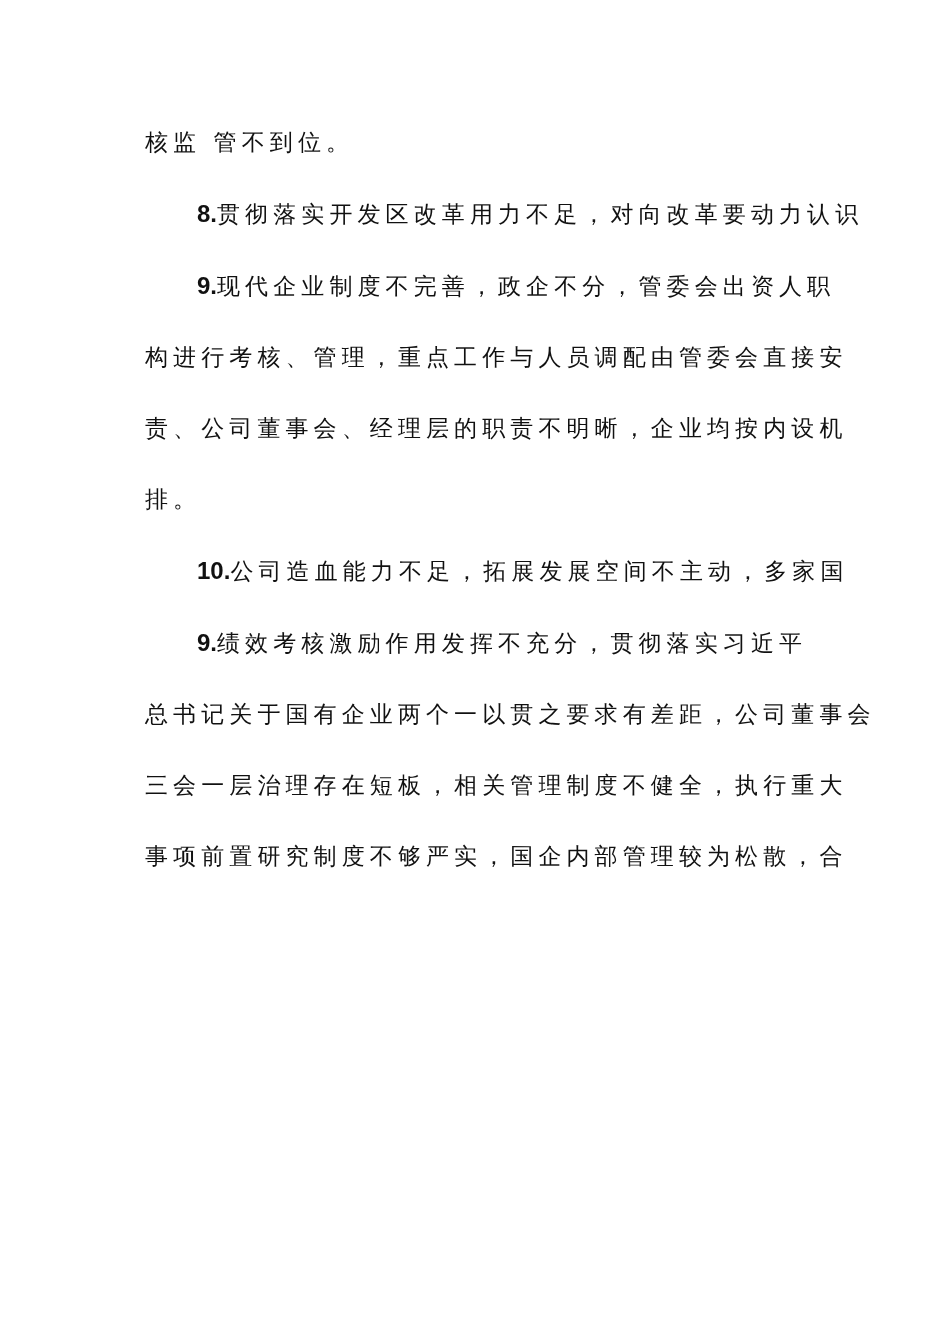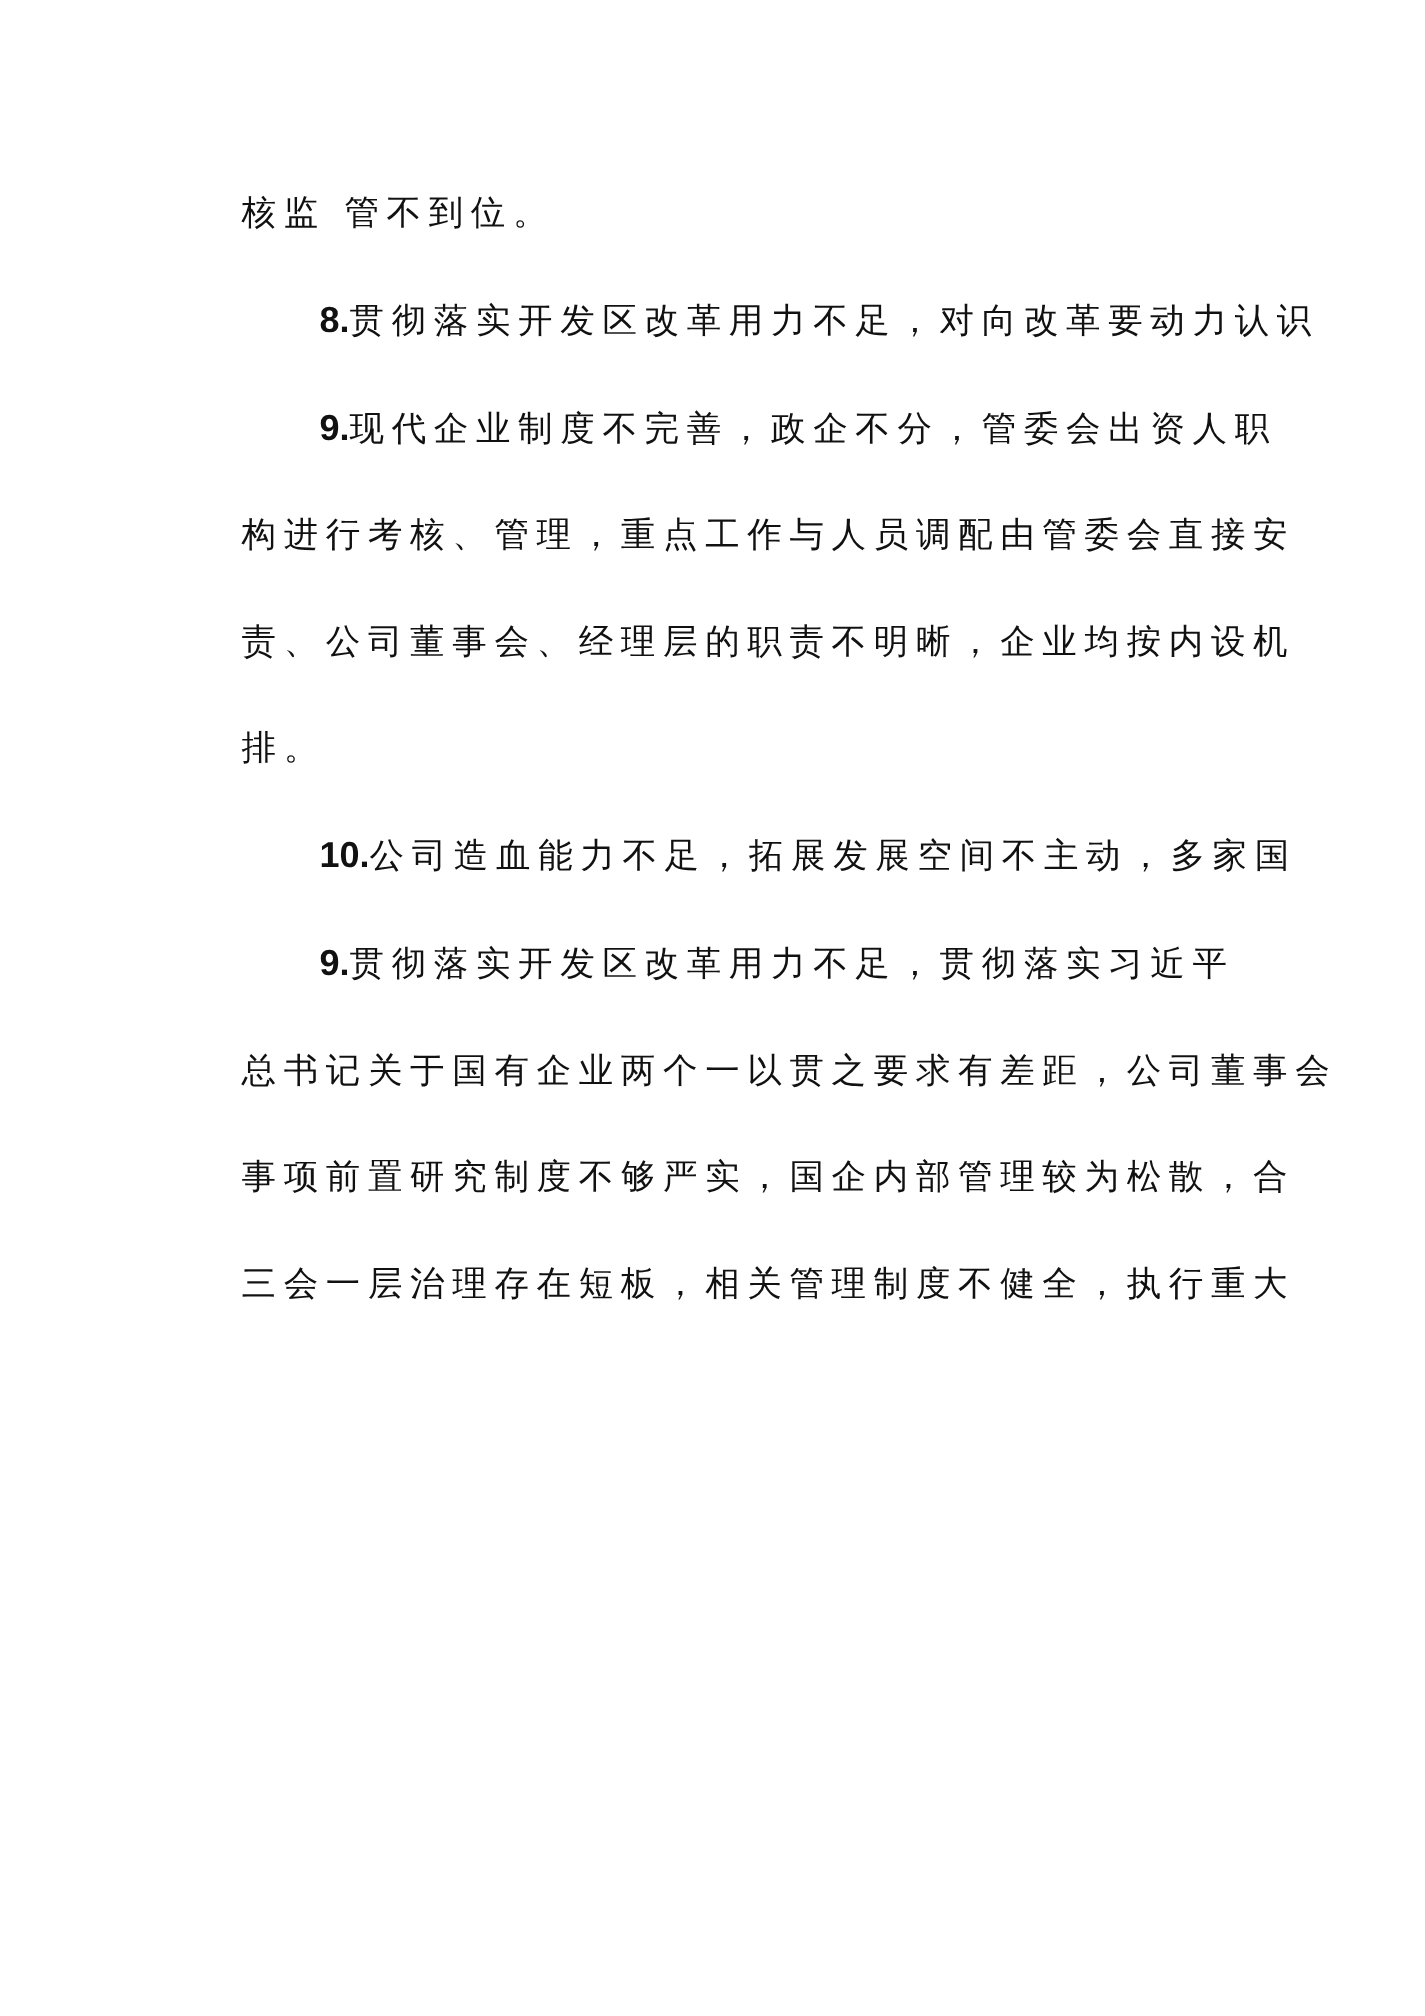--- a/index.html
+++ b/index.html
@@ -10,21 +10,21 @@
     body {
       width: 950px;
       height: 1344px;
       position: relative;
       overflow: hidden;
       font-family: "DejaVu Sans", "Liberation Sans", sans-serif;
       color: #111111;
     }
     .page {
       position: absolute;
-      left: 161px;
+      left: 145px;
       top: 125px;
       width: 662px;
     }
     .para {
       margin: 0;
       font-size: 23px;
       line-height: 71px;
       letter-spacing: 5.1px;
       text-align: justify;
       text-align-last: left;
@@ -65,19 +65,19 @@
     <span class="line" style="text-indent:0">构进行考核、管理，重点工作与人员调配由管委会直接安</span>
     <span class="line" style="text-indent:0">责、公司董事会、经理层的职责不明晰，企业均按内设机</span>
     <span class="line" style="text-indent:0">排。</span>
   </p>
 
   <p class="para indent">
     <span class="line"><span class="num">10.</span><span>公司造血能力不足，拓展发展空间不主动，多家国</span></span>
   </p>
 
   <p class="para indent">
-    <span class="line"><span class="num">9.</span><span>贯彻落实开发区改革用力不足，贯彻落实习近平</span></span>
+    <span class="line"><span class="num">9.</span><span>绩效考核激励作用发挥不充分，贯彻落实习近平</span></span>
     <span class="line" style="text-indent:0">总书记关于国有企业两个一以贯之要求有差距，公司董事会</span>
+    <span class="line" style="text-indent:0">三会一层治理存在短板，相关管理制度不健全，执行重大</span>
     <span class="line" style="text-indent:0">事项前置研究制度不够严实，国企内部管理较为松散，合</span>
-    <span class="line" style="text-indent:0">三会一层治理存在短板，相关管理制度不健全，执行重大</span>
   </p>
 
 </div>
 
 </body></html>

